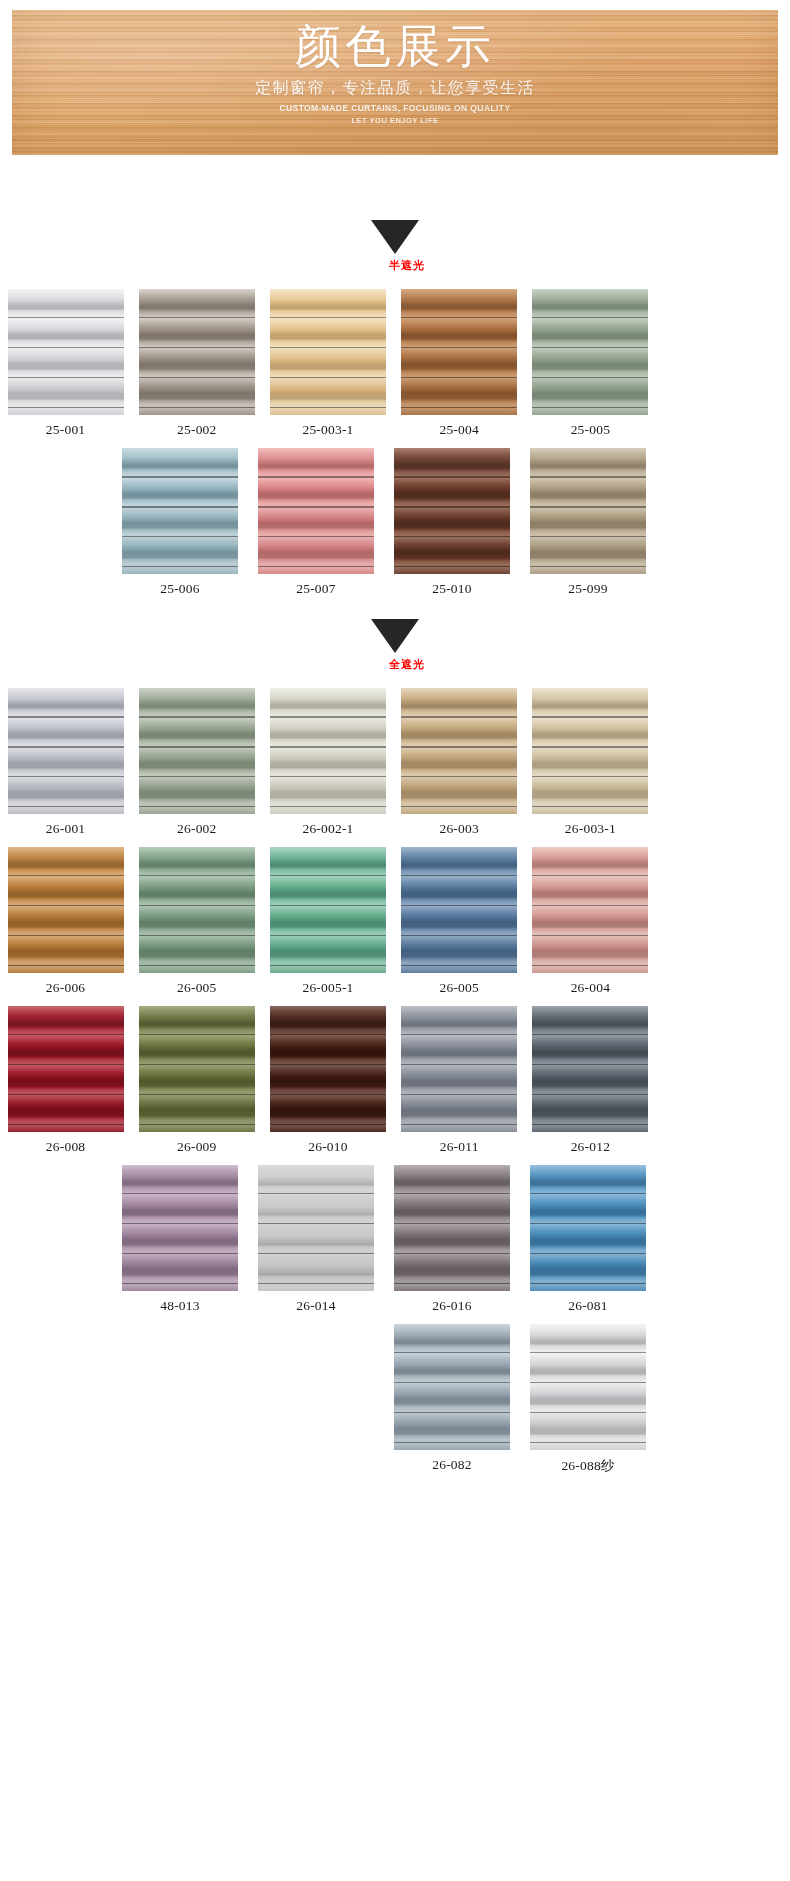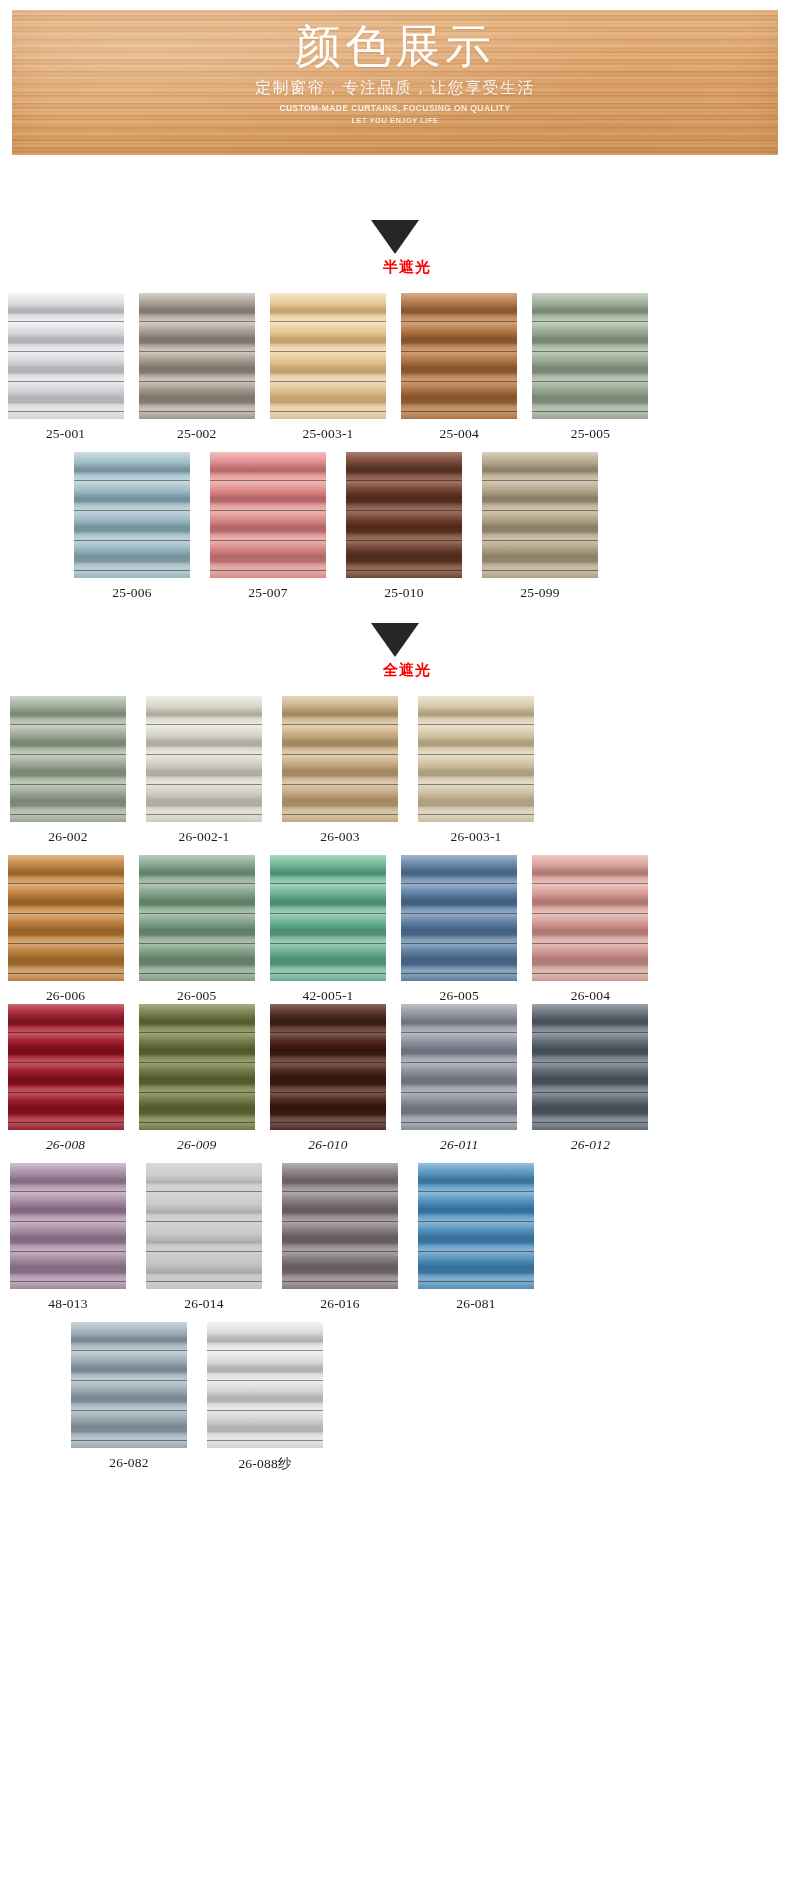--- a/index.html
+++ b/index.html
@@ -102,31 +102,31 @@
   }
   .marker-triangle {
     width: 0; height: 0;
     border-left: 24px solid transparent;
     border-right: 24px solid transparent;
     border-top: 34px solid #262626;
   }
   .marker-label {
     margin-top: 4px;
     color: #ff0000;
-    font-size: 15px;
+    font-size: 11px;
     font-weight: 700;
     letter-spacing: 1px;
     font-family: "DejaVu Sans", "Liberation Sans", sans-serif;
     margin-left: 24px;
   }
 
   
   .swatch-row {
     display: flex;
-    justify-content: flex-start;
+    justify-content: flex-end;
     align-items: flex-start;
     width: 656px;
   }
   .swatch-cell {
     display: flex;
     flex-direction: column;
     align-items: center;
     width: 126px;
     margin: 0 5px;
   }
@@ -280,20 +280,28 @@
       </div>
       <div>
         <div class="spacer-22"></div>
         <div class="section-marker">
           <div class="marker-triangle"></div>
           <div class="marker-label">全遮光</div>
         </div>
         <div class="spacer-16"></div>
         <div class="swatch-row">
           <div class="swatch-cell">
+            <div class="swatch" style="background: repeating-linear-gradient(rgb(220, 221, 227) 0px, rgb(197, 199, 208) 9px, rgb(174, 176, 187) 17px, rgb(197, 199, 208) 23px, rgb(220, 221, 227) 29px);">
+              <div class="bands"></div>
+              <div class="seams"></div>
+              <div class="sheen"></div>
+            </div>
+            <div class="swatch-label">26-001</div>
+          </div>
+          <div class="swatch-cell">
             <div class="swatch" style="background: repeating-linear-gradient(rgb(187, 196, 180) 0px, rgb(159, 171, 152) 9px, rgb(133, 147, 126) 17px, rgb(159, 171, 152) 23px, rgb(187, 196, 180) 29px);">
               <div class="bands"></div>
               <div class="seams"></div>
               <div class="sheen"></div>
             </div>
             <div class="swatch-label">26-002</div>
           </div>
           <div class="swatch-cell">
             <div class="swatch" style="background: repeating-linear-gradient(rgb(232, 231, 222) 0px, rgb(216, 214, 201) 9px, rgb(194, 191, 176) 17px, rgb(216, 214, 201) 23px, rgb(232, 231, 222) 29px);">
               <div class="bands"></div>
@@ -335,40 +343,40 @@
               <div class="sheen"></div>
             </div>
             <div class="swatch-label">26-005</div>
           </div>
           <div class="swatch-cell">
             <div class="swatch" style="background: repeating-linear-gradient(rgb(139, 201, 172) 0px, rgb(105, 179, 146) 9px, rgb(81, 154, 123) 17px, rgb(105, 179, 146) 23px, rgb(139, 201, 172) 29px);">
               <div class="bands"></div>
               <div class="seams"></div>
               <div class="sheen"></div>
             </div>
-            <div class="swatch-label">42-005-1</div>
+            <div class="swatch-label">26-005-1</div>
           </div>
           <div class="swatch-cell">
             <div class="swatch" style="background: repeating-linear-gradient(rgb(123, 155, 187) 0px, rgb(92, 126, 163) 9px, rgb(71, 104, 139) 17px, rgb(92, 126, 163) 23px, rgb(123, 155, 187) 29px);">
               <div class="bands"></div>
               <div class="seams"></div>
               <div class="sheen"></div>
             </div>
             <div class="swatch-label">26-005</div>
           </div>
           <div class="swatch-cell">
             <div class="swatch" style="background: repeating-linear-gradient(rgb(230, 183, 176) 0px, rgb(215, 157, 149) 9px, rgb(192, 131, 124) 17px, rgb(215, 157, 149) 23px, rgb(230, 183, 176) 29px);">
               <div class="bands"></div>
               <div class="seams"></div>
               <div class="sheen"></div>
             </div>
             <div class="swatch-label">26-004</div>
           </div>
         </div>
-        <div class="swatch-row" style=" font-style: italic;">
+        <div class="swatch-row" style="margin-top: 10px;">
           <div class="swatch-cell">
             <div class="swatch" style="background: repeating-linear-gradient(rgb(184, 46, 60) 0px, rgb(158, 22, 38) 9px, rgb(127, 15, 29) 17px, rgb(158, 22, 38) 23px, rgb(184, 46, 60) 29px);">
               <div class="bands"></div>
               <div class="seams"></div>
               <div class="sheen"></div>
             </div>
             <div class="swatch-label">26-008</div>
           </div>
           <div class="swatch-cell">
             <div class="swatch" style="background: repeating-linear-gradient(rgb(135, 141, 85) 0px, rgb(111, 117, 64) 9px, rgb(89, 95, 49) 17px, rgb(111, 117, 64) 23px, rgb(135, 141, 85) 29px);">

